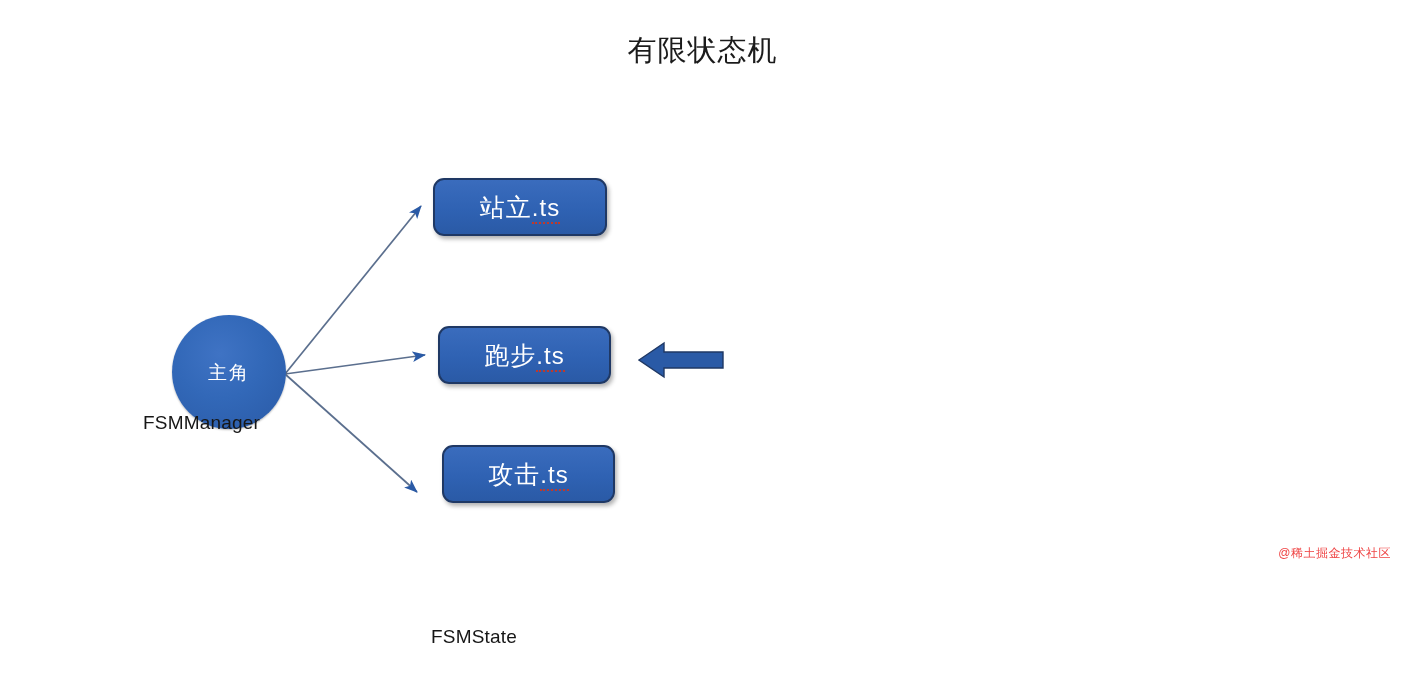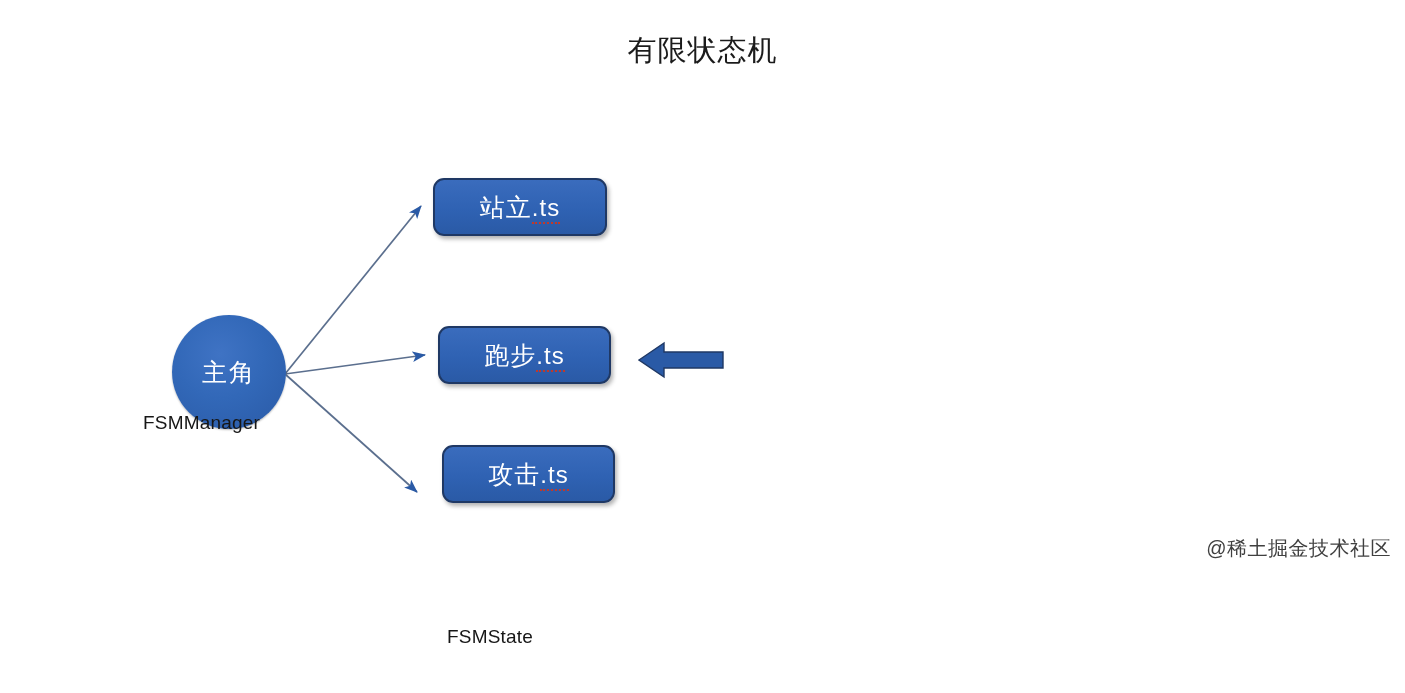--- a/index.html
+++ b/index.html
@@ -57,21 +57,21 @@
     height: 114px;
     border-radius: 50%;
     background: radial-gradient(circle at 42% 34%, #3f73c4 0%, #3268b8 45%, #2a5aa6 100%);
     box-shadow: 0 1px 2px rgba(0,0,0,0.28);
     display: flex;
     align-items: center;
     justify-content: center;
   }
   .node-circle-label {
     color: #ffffff;
-    font-size: 25px;
+    font-size: 19px;
     letter-spacing: 2px;
     line-height: 1;
     user-select: none;
   }
 
   
   .state-box {
     position: absolute;
     border: 2px solid #1f3864;
     border-radius: 11px;
@@ -112,38 +112,38 @@
   .annotation .misspelled {
     border-bottom: 0;
     background-repeat: repeat-x;
     background-position: 0 100%;
     background-size: 6px 3px;
     background-image: linear-gradient(45deg, transparent 45%, #d93a3a 45%, #d93a3a 55%, transparent 55%),
                       linear-gradient(-45deg, transparent 45%, #d93a3a 45%, #d93a3a 55%, transparent 55%);
     padding-bottom: 4px;
   }
   #label-fsmmanager { left: 143px; top: 413px; z-index: 5; }
-  #label-fsmstate   { left: 447px; top: 627px; }
+  #label-fsmstate   { left: 431px; top: 627px; }
 
   
   .block-arrow {
     position: absolute;
     left: 638px;
     top: 338px;
     width: 86px;
     height: 44px;
   }
 
   
   .watermark {
     position: absolute;
     right: 14px;
     bottom: 8px;
-    font-size: 20px;
-    color: #404040;
+    font-size: 12px;
+    color: #ef4444;
     letter-spacing: 0.5px;
     white-space: nowrap;
     user-select: none;
   }
 </style>
 </head>
 <body>
 
 <div id="canvas">
 

